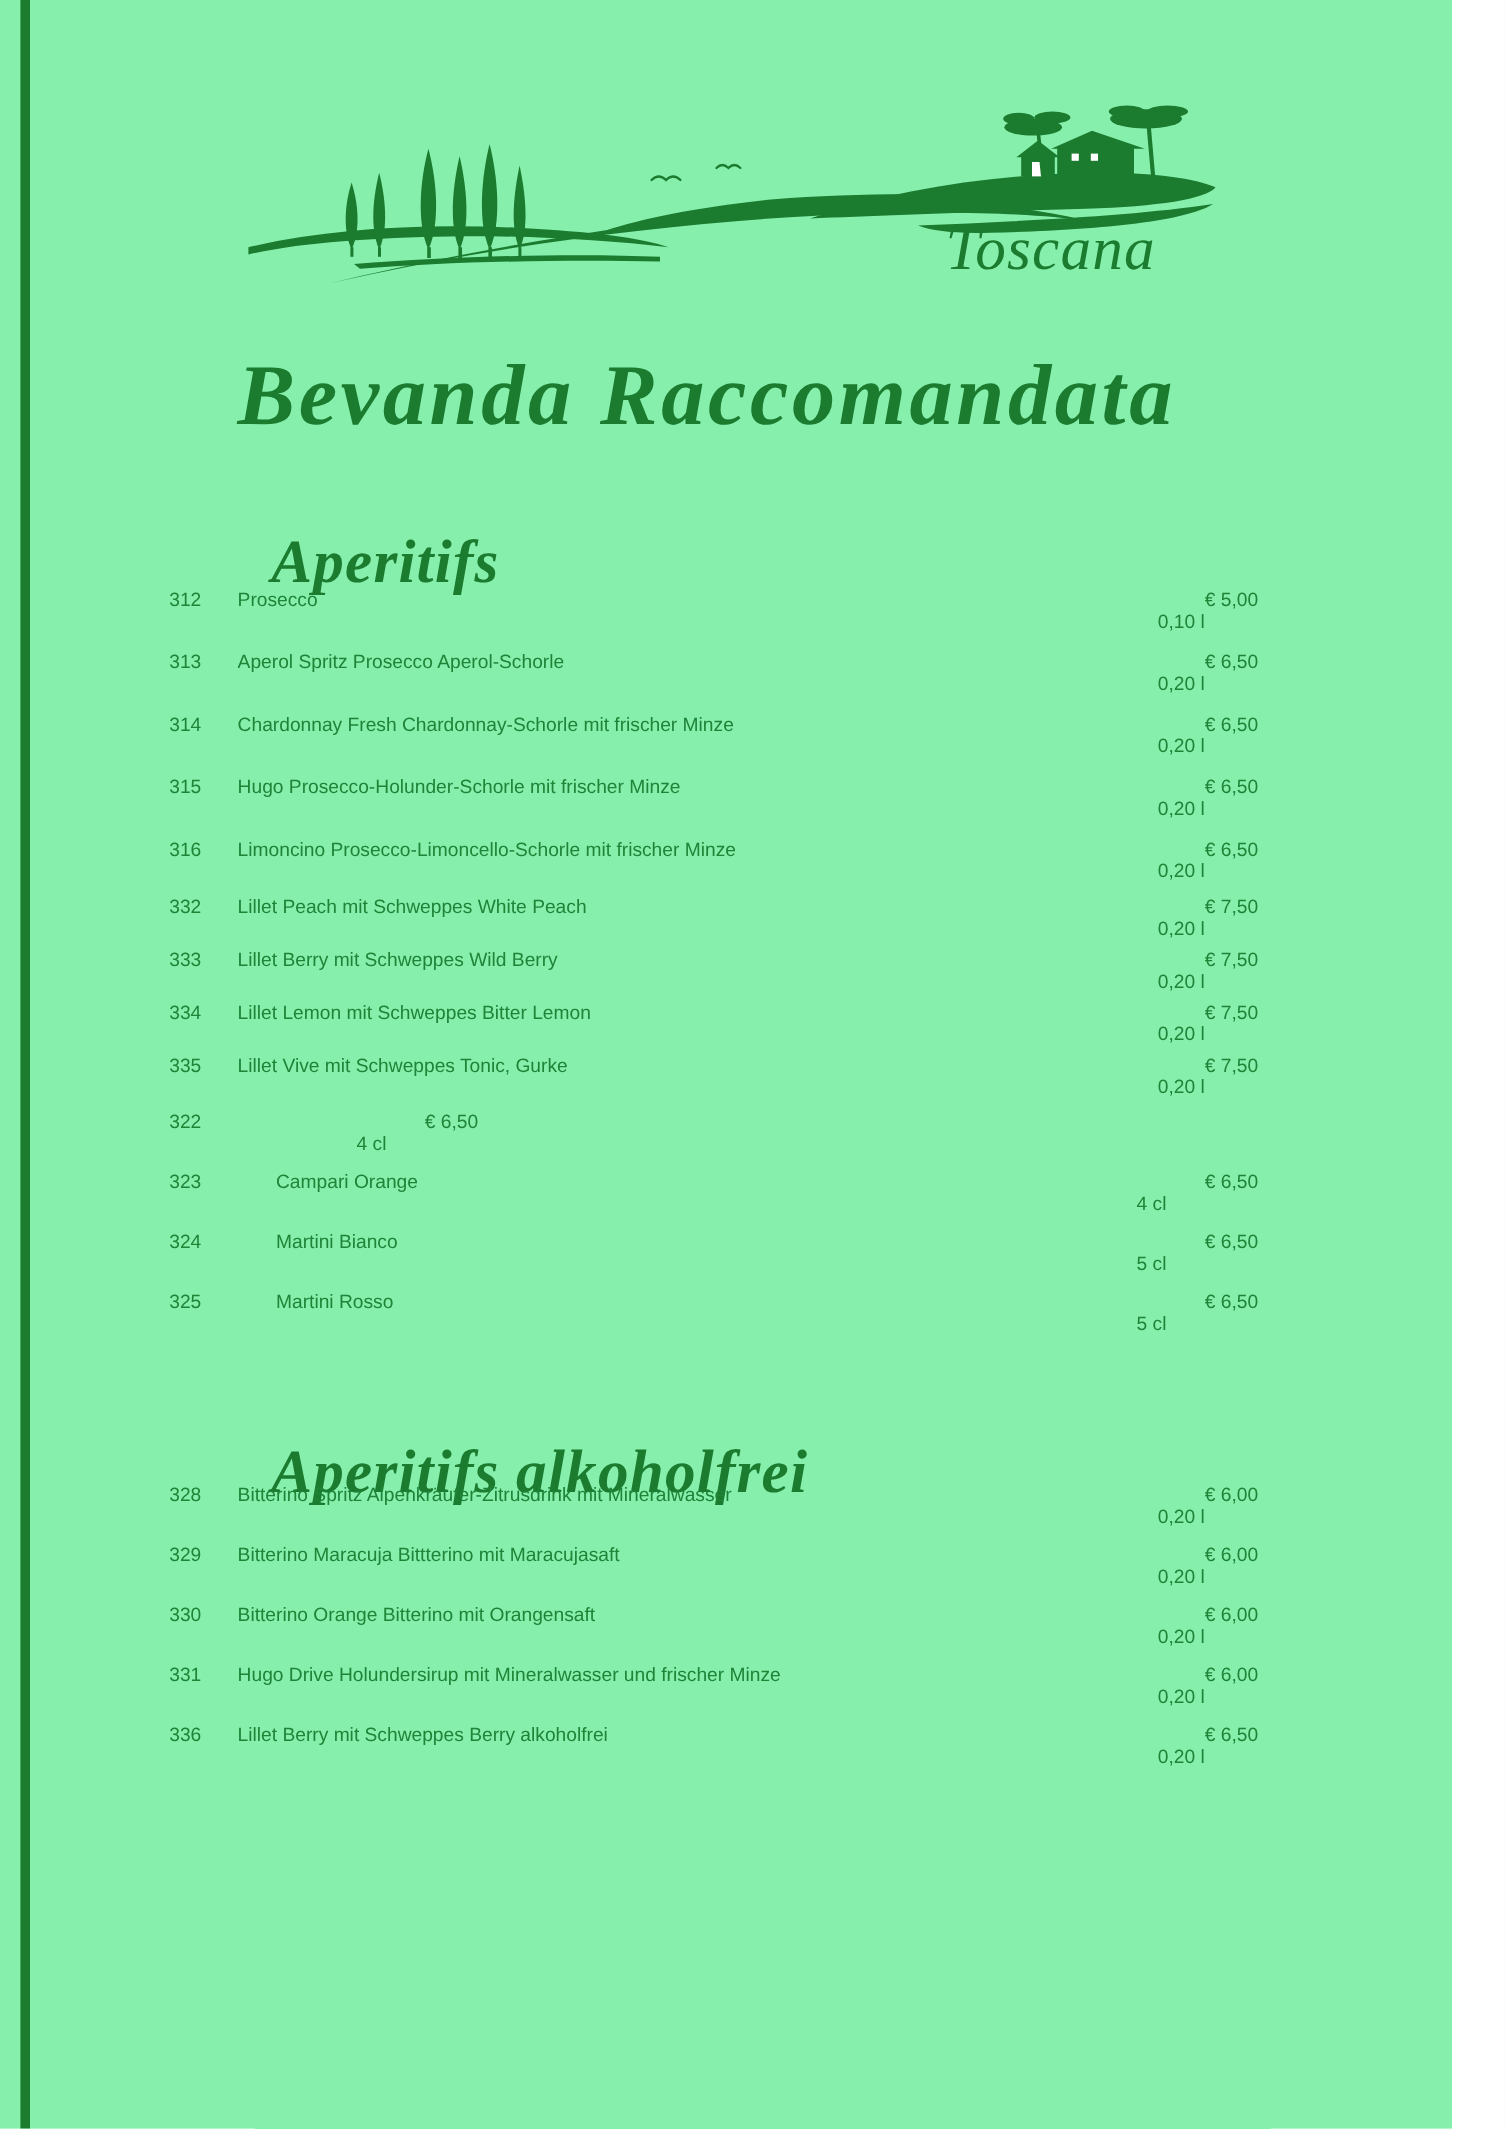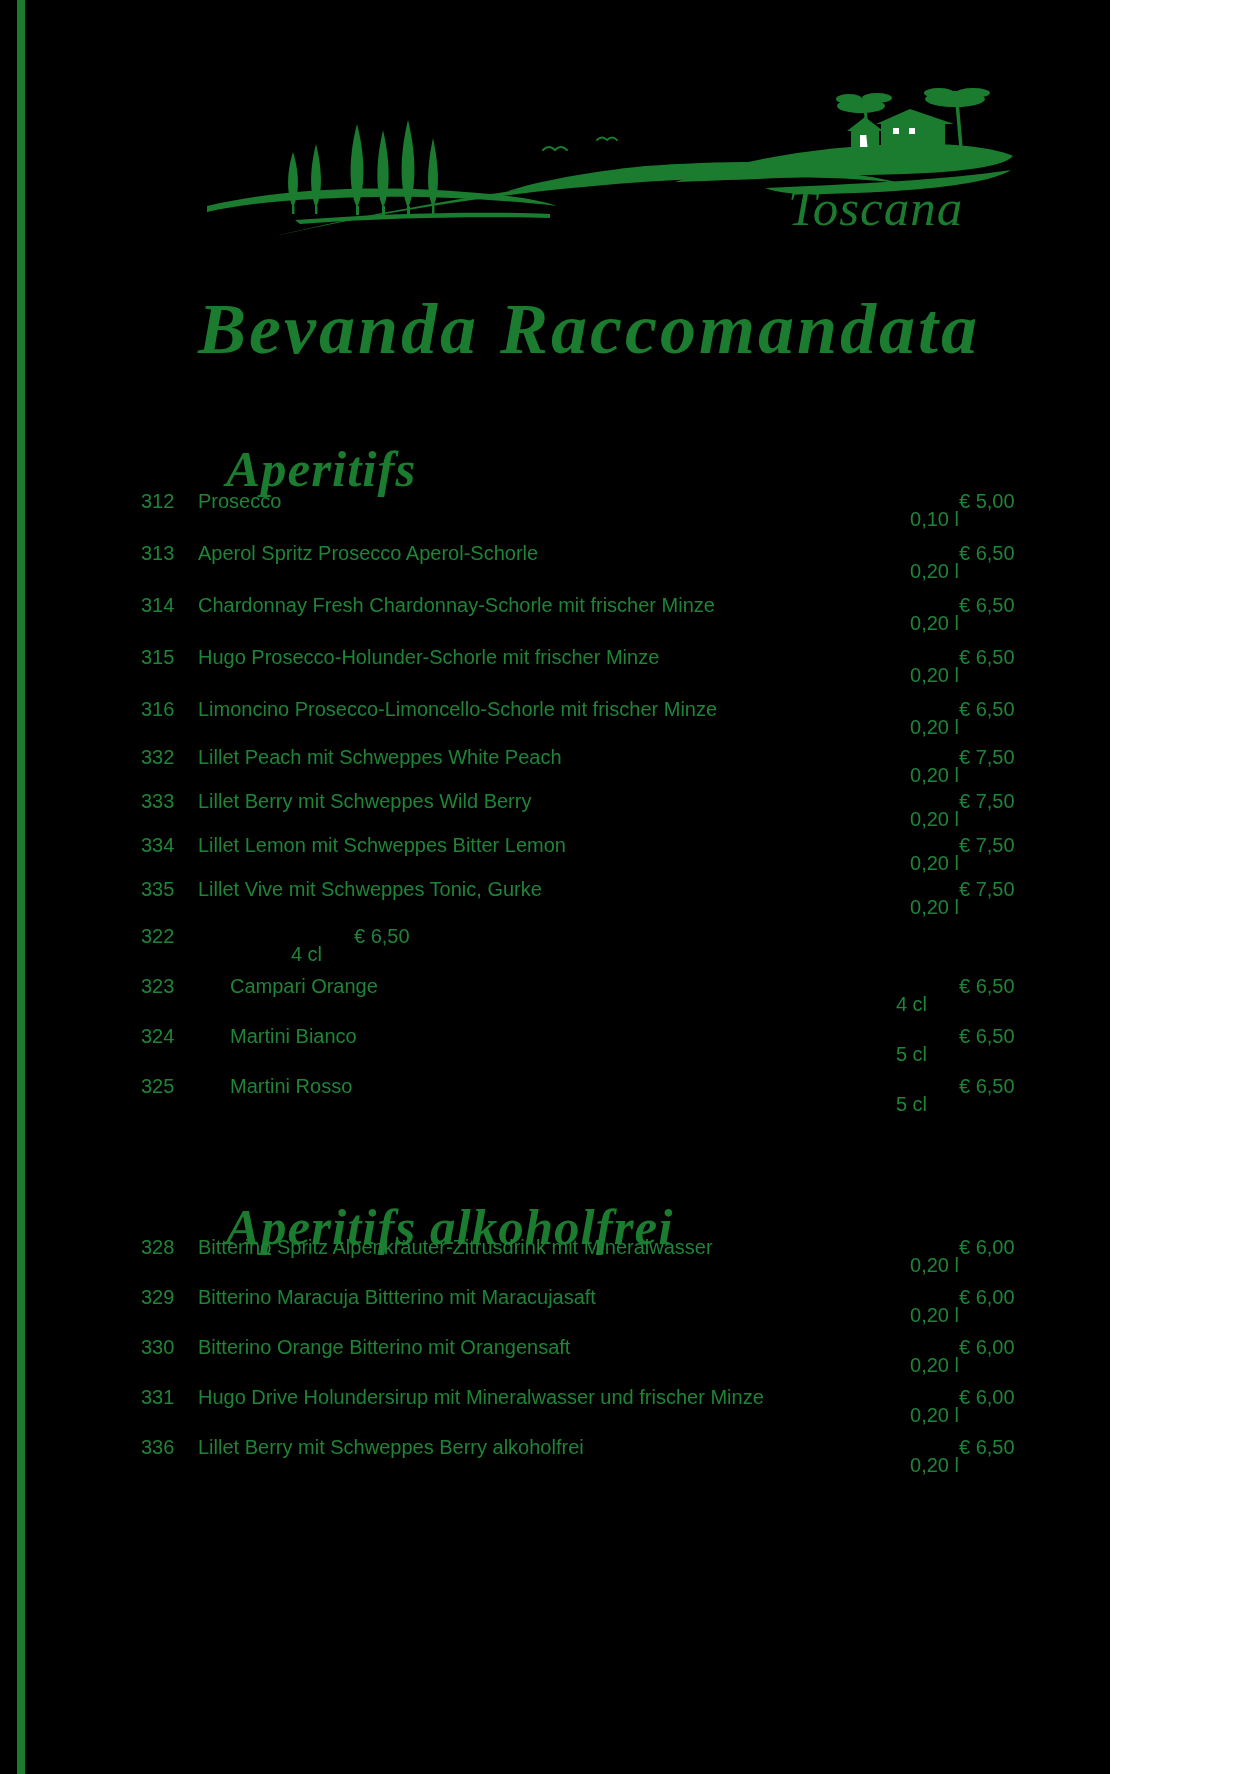--- a/index.html
+++ b/index.html
@@ -1,19 +1,19 @@
 <!DOCTYPE html>
 <html><head>
 <meta charset="utf-8">
 <style>
   html,body{margin:0;padding:0;background:#ffffff;}
   .page{
     position:relative;
-    width:1110px;height:1774px;
-    background:#000000;
+    width:1210px;height:1774px;
+    background:#86efac;
     overflow:hidden;
     font-family:"Liberation Sans", sans-serif;
   }
   .vbar{position:absolute;top:0;bottom:0;width:8px;background:#1b7b2f;}
   .vbar.left{left:17px;}
   .vbar.right{left:1232px;}
 
   .logo-svg{position:absolute;left:205px;top:90px;width:810px;height:150px;overflow:visible;}
   .logo-green{fill:#1b7b2f;}
   .logo-stroke{stroke:#1b7b2f;fill:none;}
@@ -36,23 +36,23 @@
     font-size:51px;line-height:1.15;letter-spacing:1px;white-space:nowrap;
   }
   .sec-head.h1{top:398px;text-align:center;}
   .sec-head.h2{top:1156px;}
 
   .rows{position:absolute;left:0;right:0;}
   .rows.r1{top:475px;}
   .rows.r2{top:1222px;}
   .row{
     display:flex;align-items:center;
-    padding-left:141px;padding-right:63px;
+    padding-left:141px;padding-right:118px;
     height:52px;
-    color:#1f8438;font-size:20px;
+    color:#1f8438;font-size:16px;
   }
   
   .rows.r1 .row:nth-child(n+6):nth-child(-n+9){height:44px;}
   .rows.r1 .row:nth-child(n+10){height:50px;gap:32px;}
   .rows.r2 .row{height:50px;}
   .cell-no{width:57px;flex:0 0 auto;}
   .cell-name{flex:1 1 auto;white-space:nowrap;overflow:hidden;}
   .cell-vol{width:92px;flex:0 0 auto;text-align:right;white-space:nowrap;margin-top:36px;}
   .cell-price{width:88px;flex:0 0 auto;text-align:left;white-space:nowrap;}
 </style>

